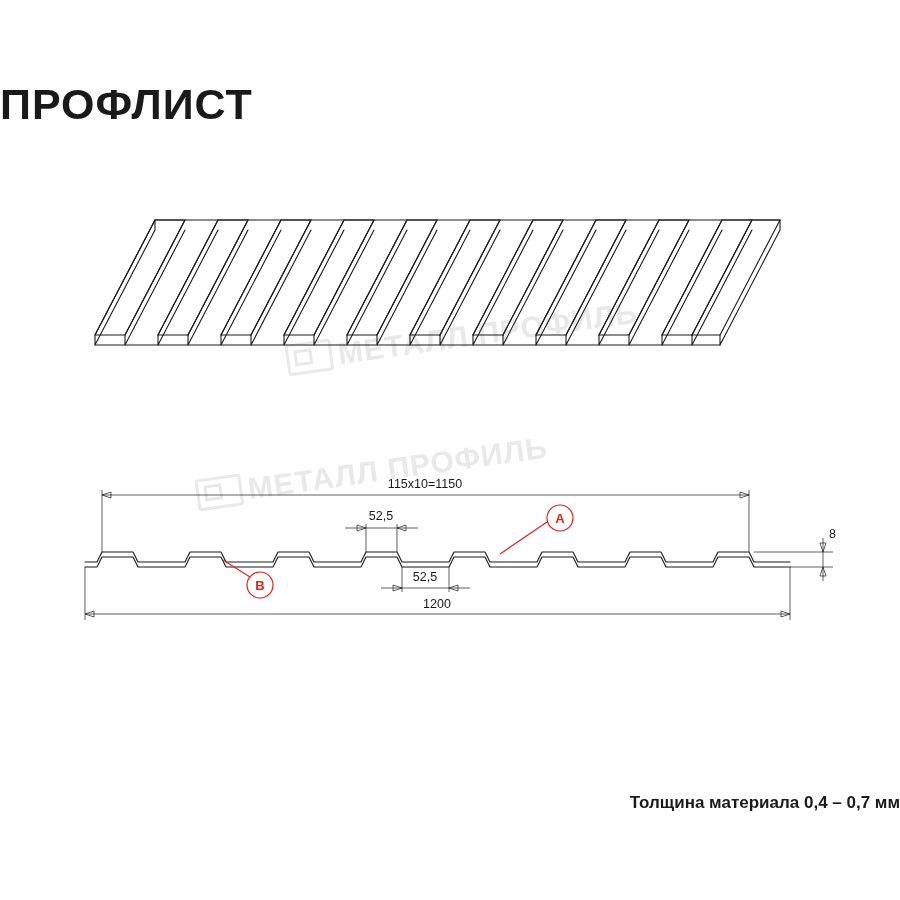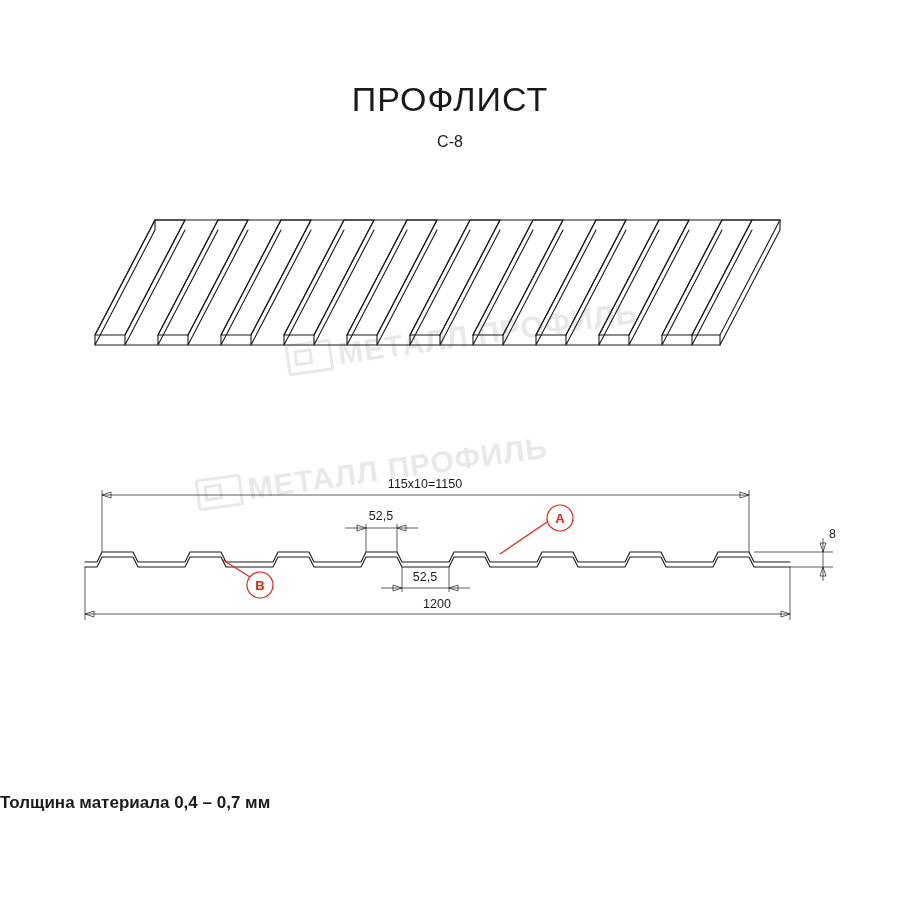--- a/index.html
+++ b/index.html
@@ -9,32 +9,31 @@
     font-family:"Liberation Sans", sans-serif;
     color:#1a1a1a;
     position:relative;
     overflow:hidden;
   }
   .page{position:relative;width:900px;height:900px;}
 
   
   .title{
     position:absolute;top:80px;left:0;width:900px;
-    text-align:center;
-    font-size:34px;font-weight:normal;letter-spacing:1px;
+    font-size:43px;font-weight:bold;letter-spacing:1px;
     color:#1a1a1a;
   }
   .subtitle{
     position:absolute;top:133px;left:0;width:900px;
     text-align:center;
     font-size:16px;color:#1a1a1a;
   }
   .footer-note{
     position:absolute;top:793px;left:0;width:900px;
-    text-align:left;
+    text-align:right;
     font-size:17px;font-weight:bold;color:#1a1a1a;
   }
 
   
   .iso-wrap{position:absolute;top:185px;left:60px;width:780px;height:210px;}
   .sec-wrap{position:absolute;top:450px;left:45px;width:800px;height:200px;}
 
   svg{display:block;overflow:visible;}
   .ln{fill:none;stroke:#1a1a1a;stroke-width:1.1;stroke-linejoin:round;stroke-linecap:round;}
   .dim{fill:none;stroke:#1a1a1a;stroke-width:0.7;}
@@ -73,21 +72,20 @@
 <div class="page">
 
   <div class="wm wm1">
     <span class="wm-logo"></span><span>МЕТАЛЛ ПРОФИЛЬ</span>
   </div>
   <div class="wm wm2">
     <span class="wm-logo"></span><span>МЕТАЛЛ ПРОФИЛЬ</span>
   </div>
 
   <div class="title">ПРОФЛИСТ</div>
-  <div class="subtitle">С-8</div>
 
   <div class="iso-wrap">
     <svg width="780" height="210" viewBox="0 0 780 210">
       <g>
 
         <path class="ln" d="M95 35 L720 35"></path>
 
         <path class="ln" d="M95 35 L35 150 L35 160 L95 45 Z"></path>
         <path class="ln" d="M95 35 L125 35 L65 150 L35 150 Z"></path>
         <path class="ln" d="M125 35 L65 150 L65 160 L125 45"></path>

